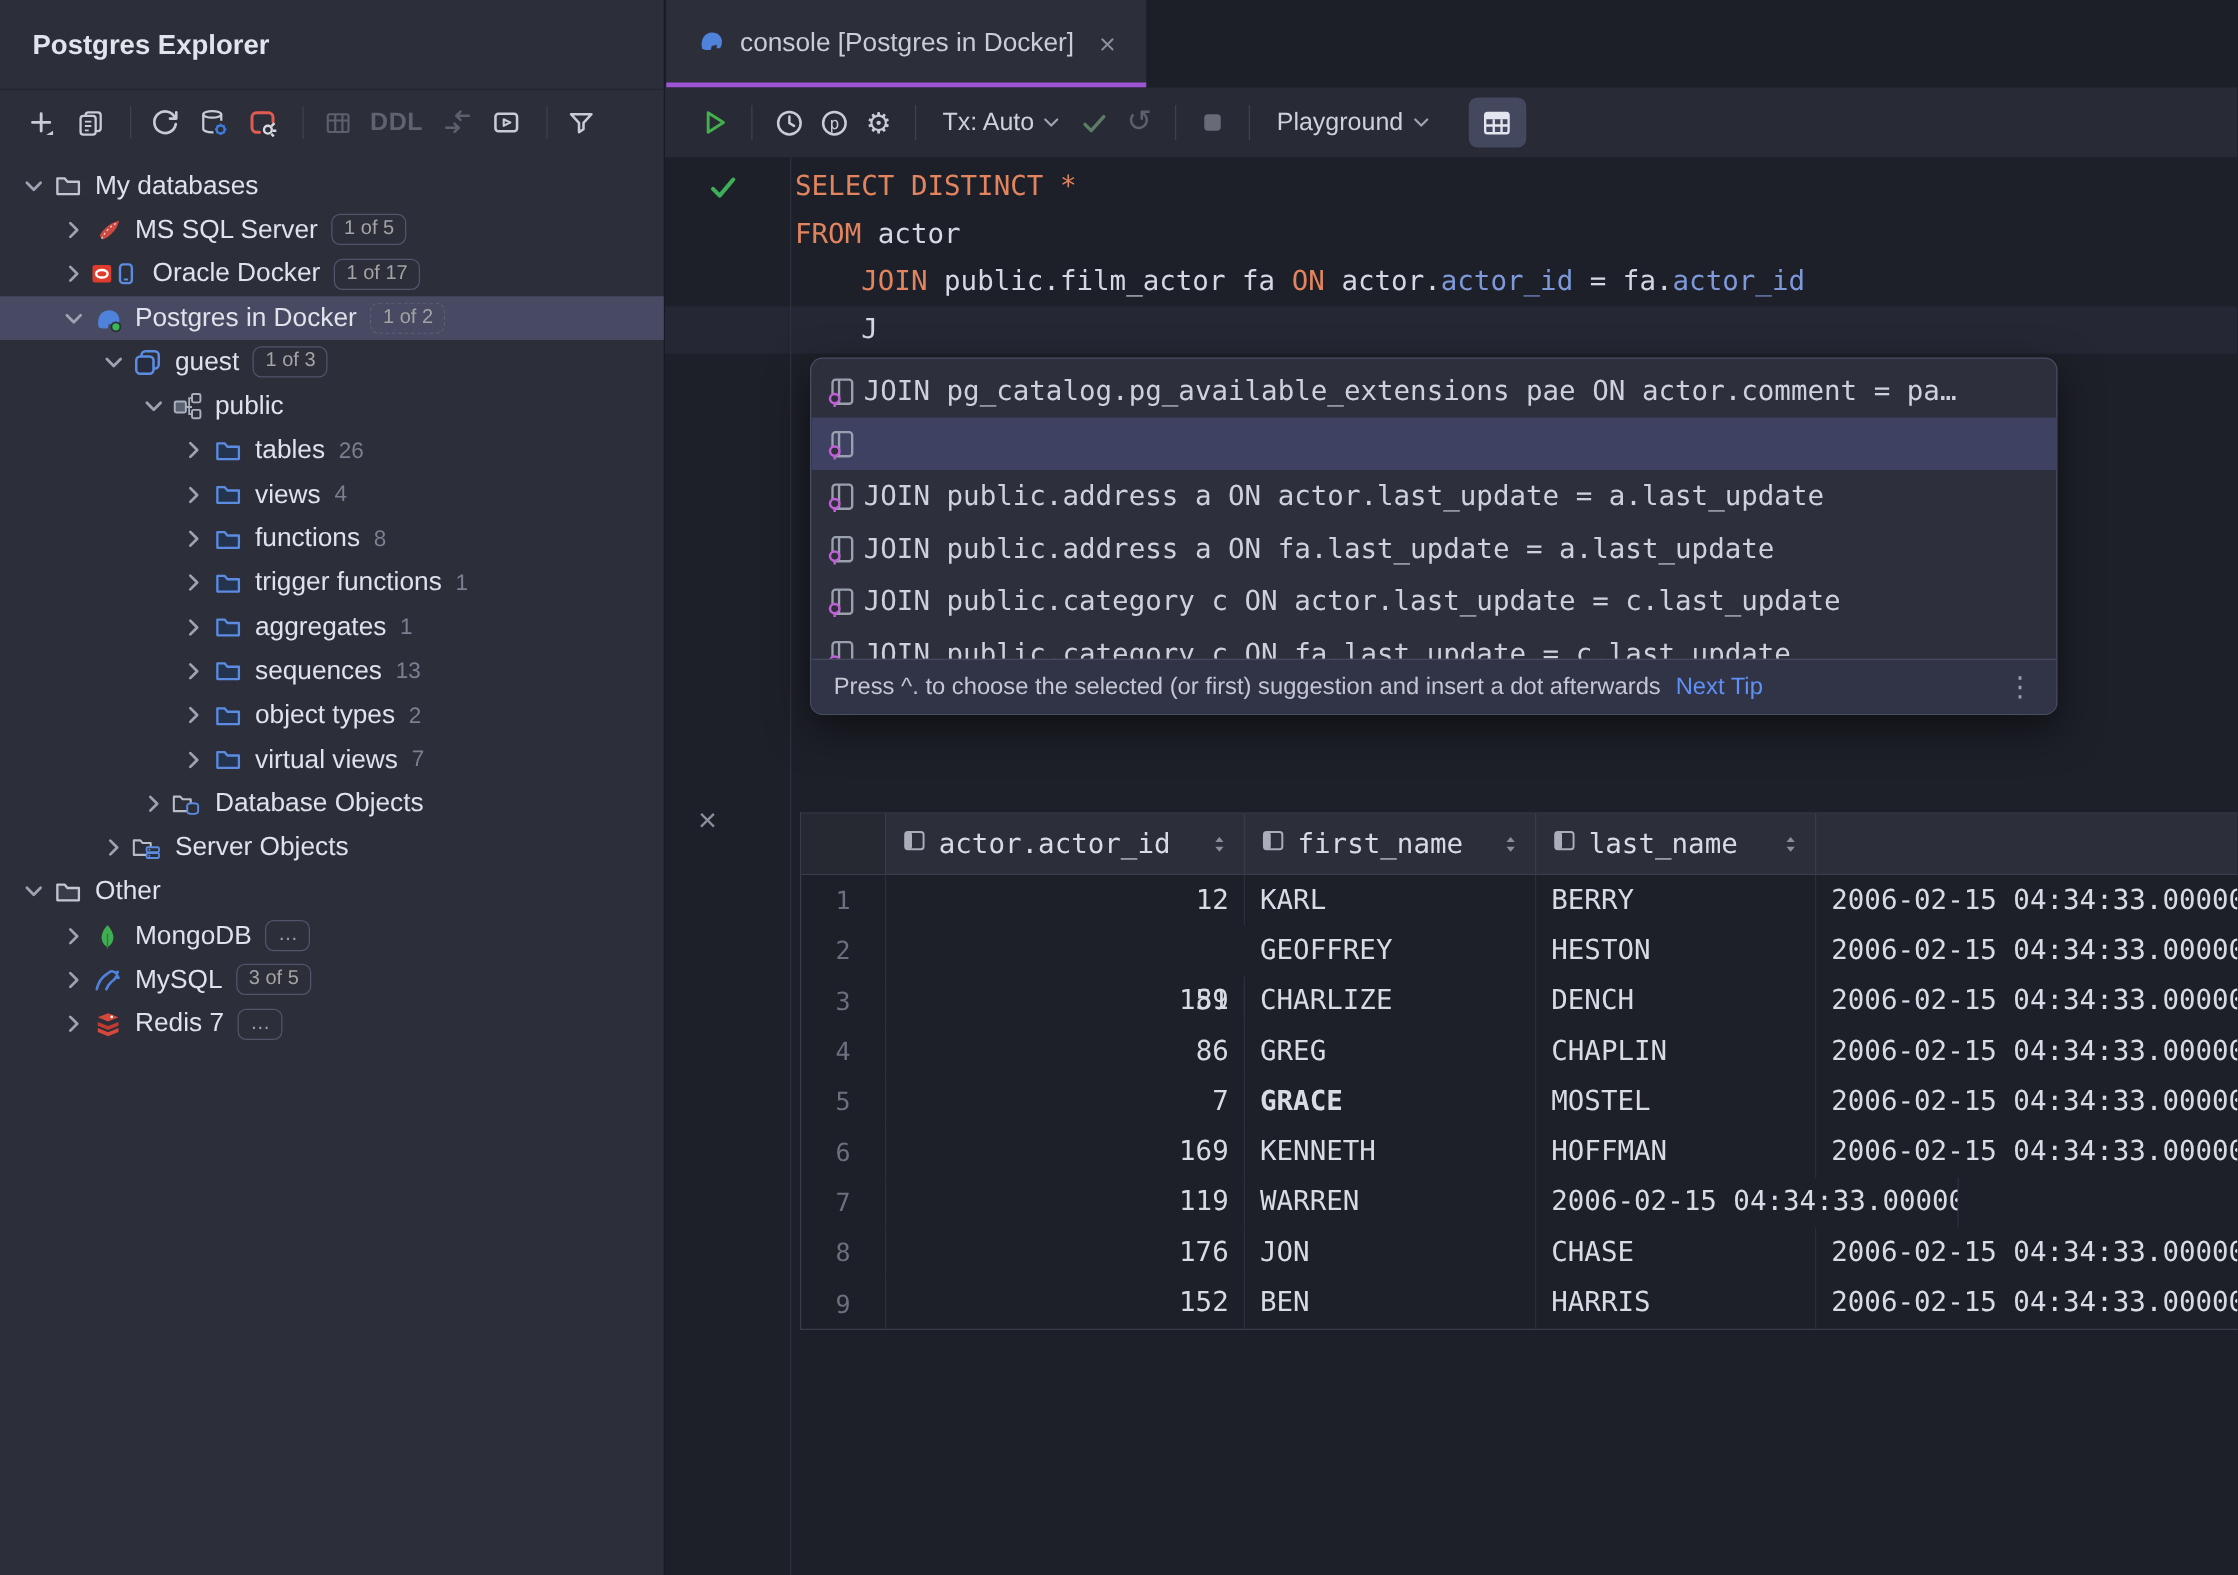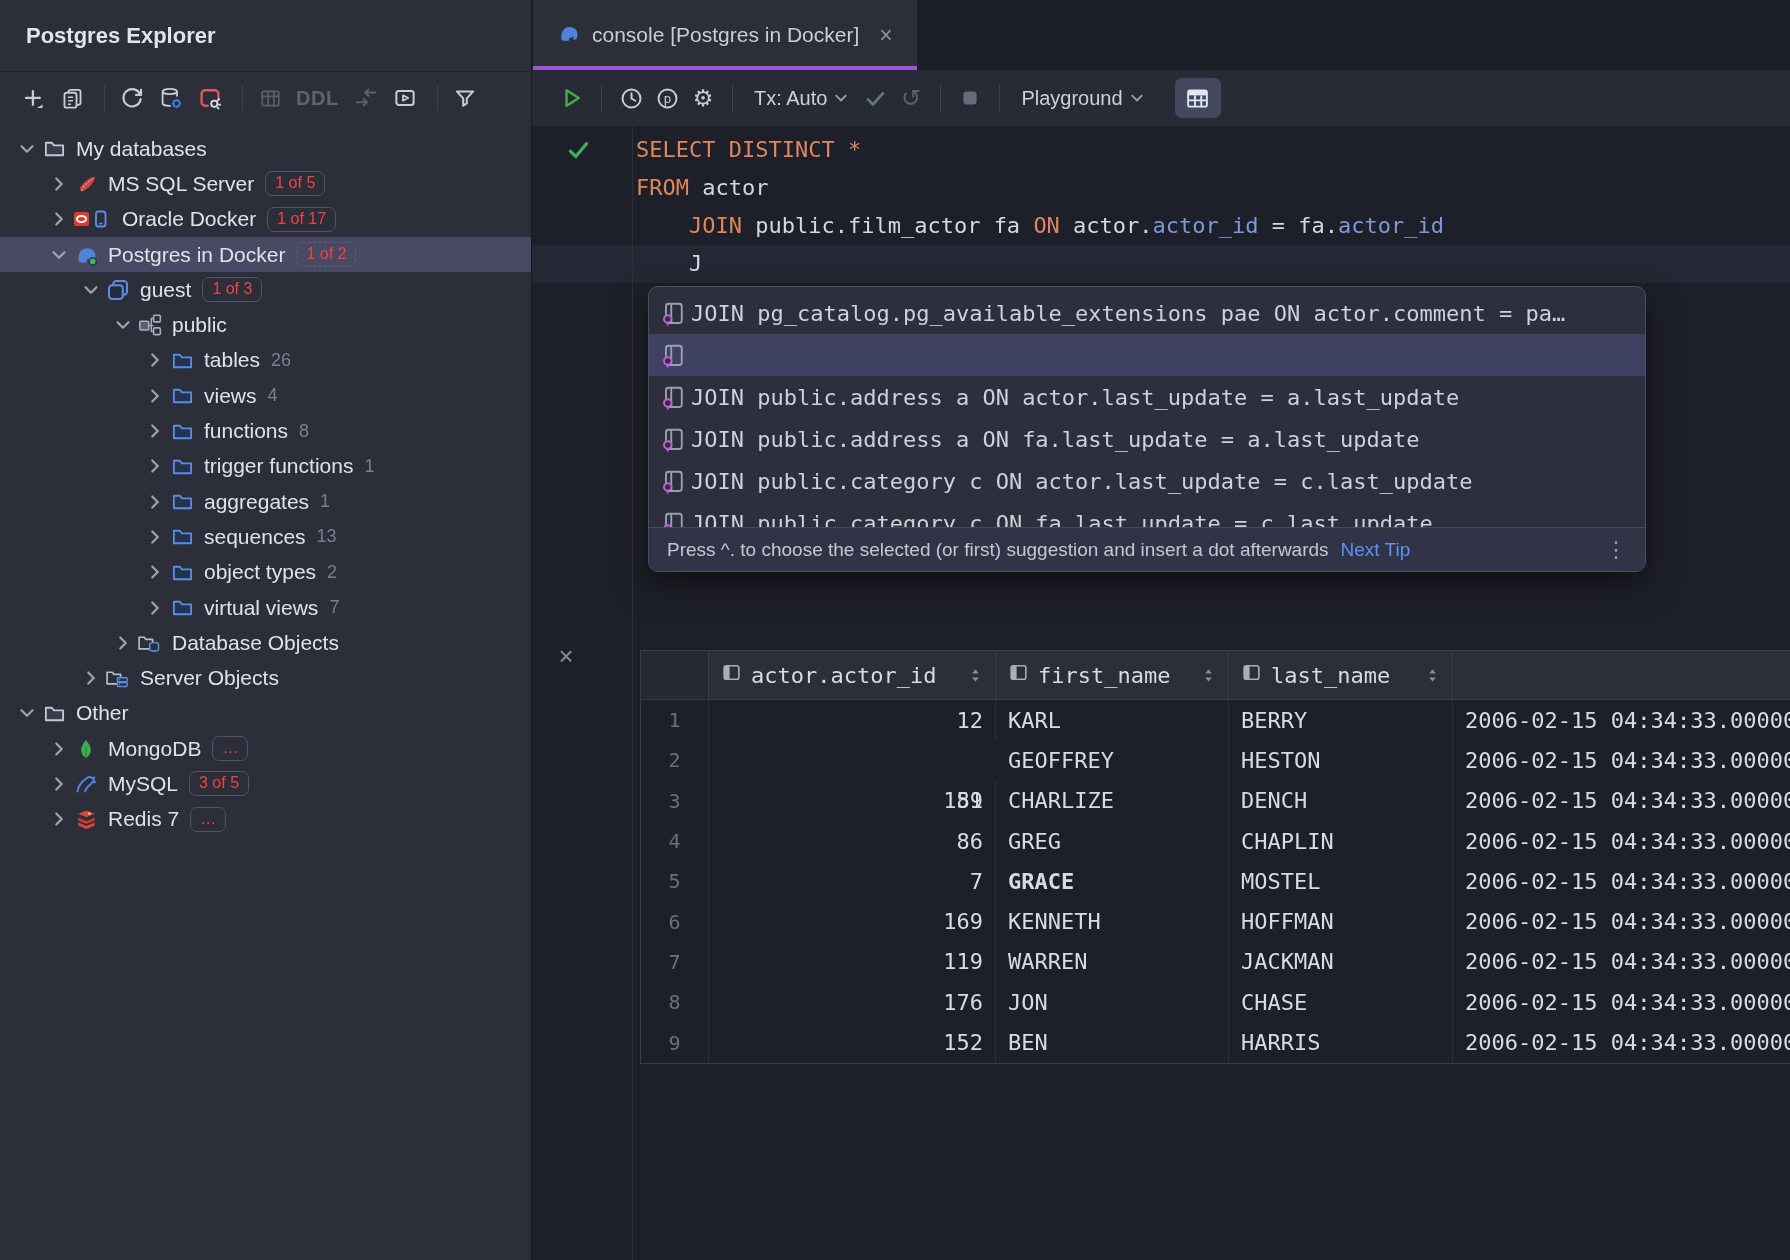--- a/index.html
+++ b/index.html
@@ -17,21 +17,21 @@
 
   .tree{position:absolute;top:131px;left:0;right:0;}
   .tree-row{height:35.3px;display:flex;align-items:center;font-size:21px;color:#e0e2ea;position:relative;}
   .tree-row>*{position:relative;z-index:1;}
   .rowbg{position:absolute;inset:0;background:#474a62;z-index:0;}
   .chev{width:26px;height:26px;display:flex;align-items:center;justify-content:center;flex:none;}
   .ticon{width:28px;height:24px;display:flex;align-items:center;justify-content:center;flex:none;margin-right:8px;}
   .ticon.wide{width:42px;}
   .tlabel{white-space:nowrap;}
   .tcount{margin-left:11px;font-size:18px;color:#7b7f90;}
-  .badge{margin-left:11px;font-size:16px;color:#ef4444;border:1px solid #51546a;border-radius:7px;padding:1px 9px 2px;line-height:1.25;}
+  .badge{margin-left:11px;font-size:16px;color:#a3a3a3;border:1px solid #51546a;border-radius:7px;padding:1px 9px 2px;line-height:1.25;}
   .badge.dashed{border-style:dashed;border-color:#5c5f75;}
 
   
   .tabbar{position:absolute;left:532px;top:0;right:0;height:70px;background:#1d1f28;}
   .tab{position:absolute;left:1px;top:0;height:70px;display:flex;align-items:center;padding:0 24px;background:#2c2e39;box-sizing:border-box;}
   .tab::after{content:"";position:absolute;left:0;right:0;bottom:0;height:4px;background:#9c55d4;}
   .tab-label{font-size:21px;color:#caccd6;margin-left:12px;white-space:nowrap;}
   .tab-close{margin-left:20px;color:#8b8f9b;font-size:23px;line-height:1;}
 
   
@@ -717,21 +717,20 @@
         <div class="gnum">6</div>
         <div class="gc right" style="width: 287px;">169</div>
         <div class="gc" style="width: 233px;">KENNETH</div>
         <div class="gc" style="width: 224px;">HOFFMAN</div>
         <div class="gc" style="width: 338px;">2006-02-15 04:34:33.00000</div>
       </div>
       <div class="grow">
         <div class="gnum">7</div>
         <div class="gc right" style="width: 287px;">119</div>
         <div class="gc" style="width: 233px;">WARREN</div>
-        <div class="gc" style="width: 224px;">JACKMAN</div>
         <div class="gc" style="width: 338px;">2006-02-15 04:34:33.00000</div>
       </div>
       <div class="grow">
         <div class="gnum">8</div>
         <div class="gc right" style="width: 287px;">176</div>
         <div class="gc" style="width: 233px;">JON</div>
         <div class="gc" style="width: 224px;">CHASE</div>
         <div class="gc" style="width: 338px;">2006-02-15 04:34:33.00000</div>
       </div>
       <div class="grow">

